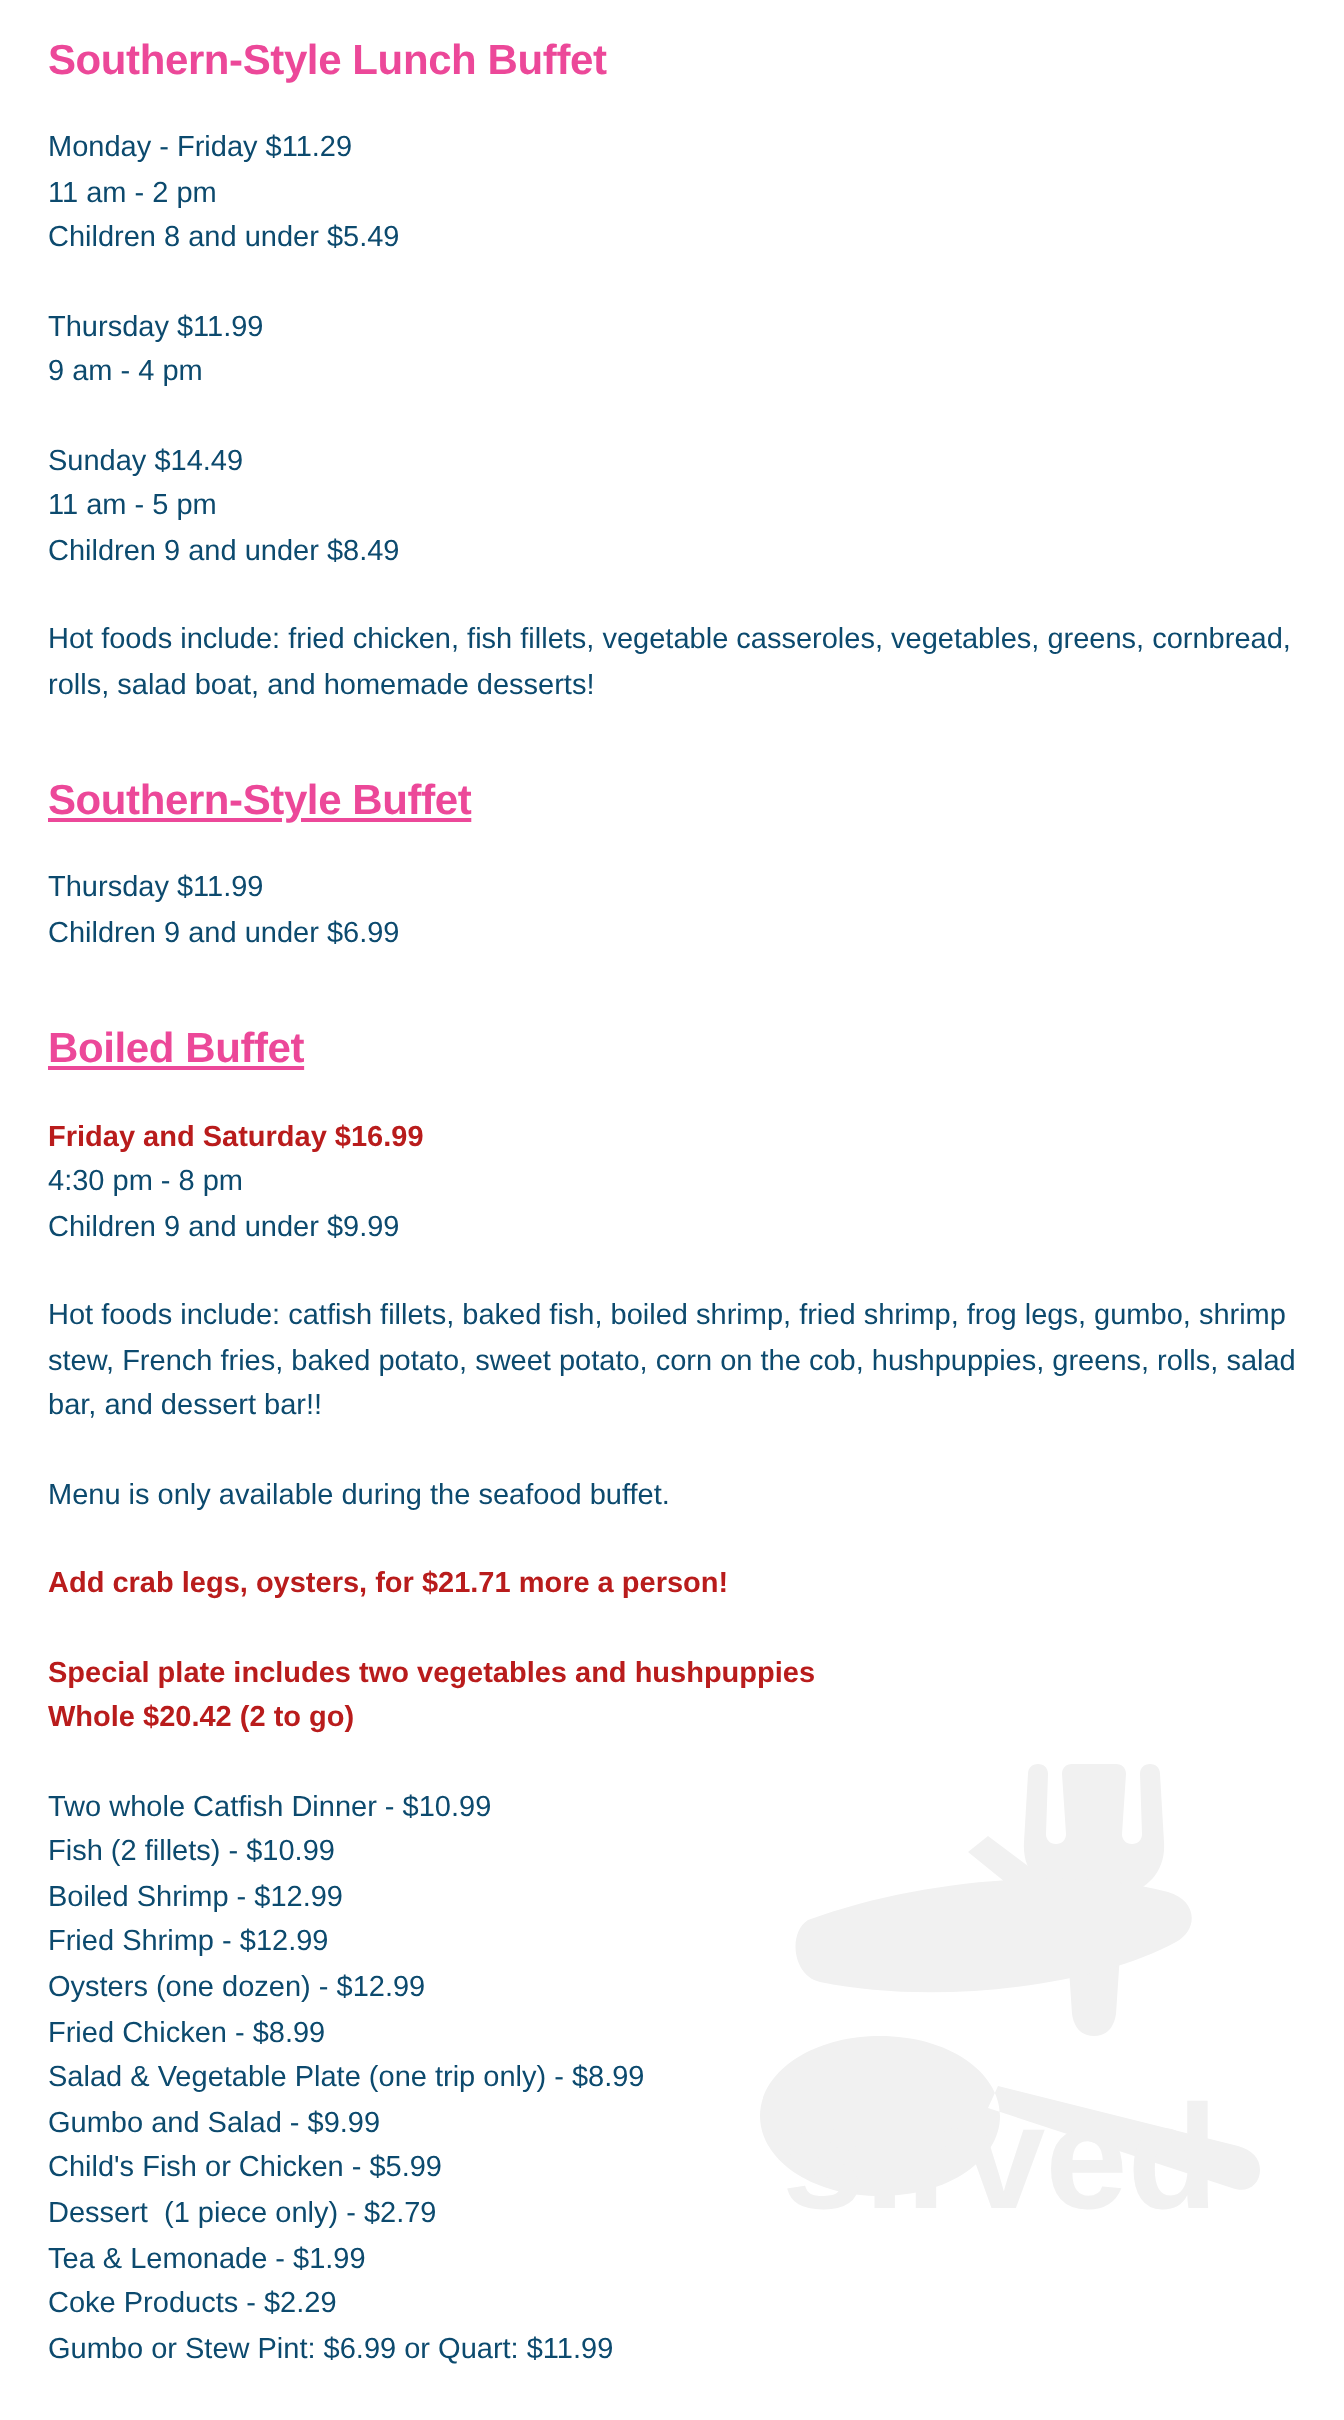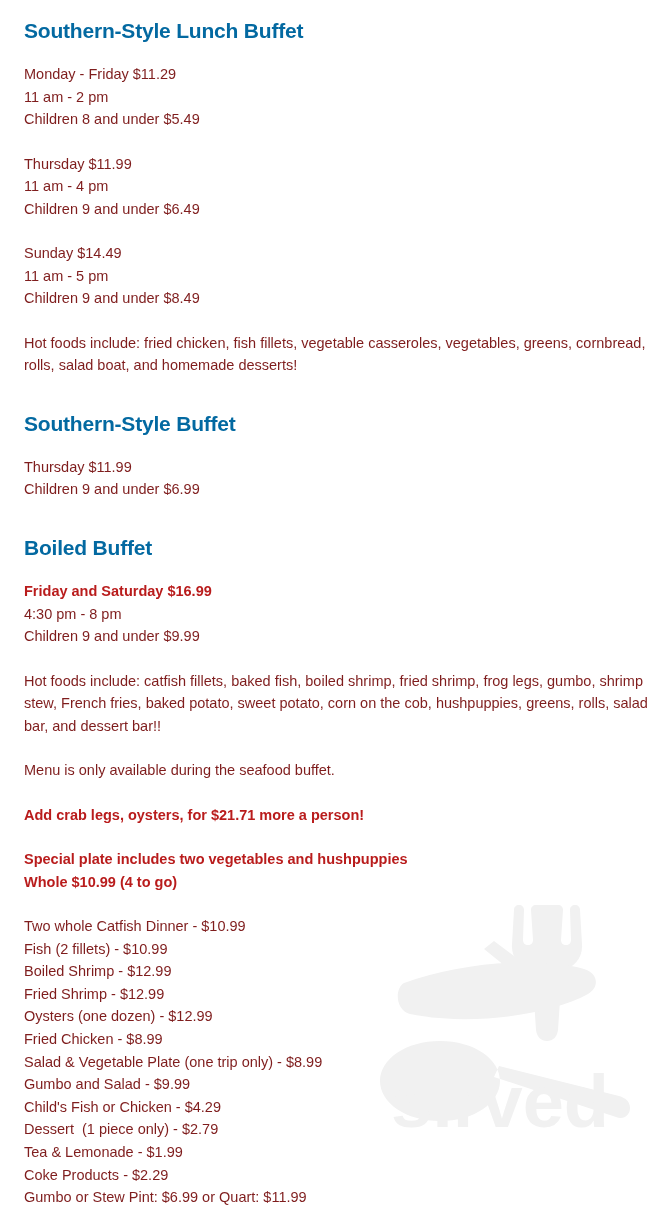--- a/index.html
+++ b/index.html
@@ -31,31 +31,32 @@
     z-index: 0;
     opacity: 1;
   }
   .watermark svg { display: block; }
   .content { position: relative; z-index: 1; }
 
   h2.section-title {
     font-size: 21px;
     font-weight: bold;
     letter-spacing: -0.2px;
-    color: #0369a1;
+    color: #ec4899;
     margin: 0 0 20px 0;
     line-height: 1.2;
   }
   .section + .section h2.section-title {
     margin-top: 34px;
+    text-decoration: underline;
   }
   .line {
     font-size: 14.5px;
     line-height: 22.5px;
-    color: #7f1d1d;
+    color: #0c4a6e;
     margin: 0;
     white-space: pre-wrap;
   }
   .line.bold {
     font-weight: bold;
     color: #b91c1c;
   }
   .block {
     margin: 0 0 22px 0;
   }
@@ -87,22 +88,21 @@
       <h2 class="section-title">Southern-Style Lunch Buffet</h2>
 
       <div class="block">
         <p class="line">Monday - Friday $11.29</p>
         <p class="line">11 am - 2 pm</p>
         <p class="line">Children 8 and under $5.49</p>
       </div>
 
       <div class="block">
         <p class="line">Thursday $11.99</p>
-        <p class="line">11 am - 4 pm</p>
-        <p class="line">Children 9 and under $6.49</p>
+        <p class="line">9 am - 4 pm</p>
       </div>
 
       <div class="block">
         <p class="line">Sunday $14.49</p>
         <p class="line">11 am - 5 pm</p>
         <p class="line">Children 9 and under $8.49</p>
       </div>
 
       <div class="block">
         <p class="line">Hot foods include: fried chicken, fish fillets, vegetable casseroles, vegetables, greens, cornbread, rolls, salad boat, and homemade desserts!</p>
@@ -134,33 +134,33 @@
       <div class="block">
         <p class="line">Menu is only available during the seafood buffet.</p>
       </div>
 
       <div class="block">
         <p class="line bold">Add crab legs, oysters, for $21.71 more a person!</p>
       </div>
 
       <div class="block">
         <p class="line bold">Special plate includes two vegetables and hushpuppies</p>
-        <p class="line bold">Whole $10.99 (4 to go)</p>
+        <p class="line bold">Whole $20.42 (2 to go)</p>
       </div>
 
       <div class="block list">
         <p class="line">Two whole Catfish Dinner - $10.99</p>
         <p class="line">Fish (2 fillets) - $10.99</p>
         <p class="line">Boiled Shrimp - $12.99</p>
         <p class="line">Fried Shrimp - $12.99</p>
         <p class="line">Oysters (one dozen) - $12.99</p>
         <p class="line">Fried Chicken - $8.99</p>
         <p class="line">Salad &amp; Vegetable Plate (one trip only) - $8.99</p>
         <p class="line">Gumbo and Salad - $9.99</p>
-        <p class="line">Child's Fish or Chicken - $4.29</p>
+        <p class="line">Child's Fish or Chicken - $5.99</p>
         <p class="line">Dessert  (1 piece only) - $2.79</p>
         <p class="line">Tea &amp; Lemonade - $1.99</p>
         <p class="line">Coke Products - $2.29</p>
         <p class="line">Gumbo or Stew Pint: $6.99 or Quart: $11.99</p>
       </div>
     </div>
 
   </div>
 </div>
 

